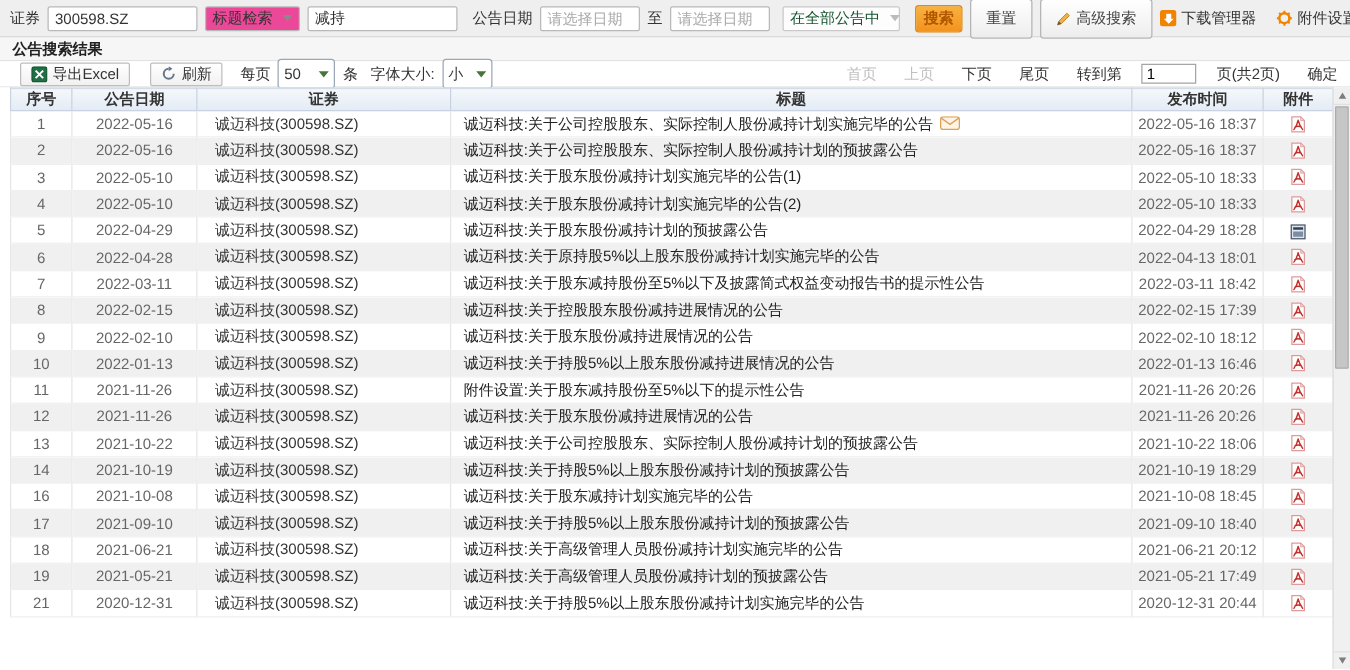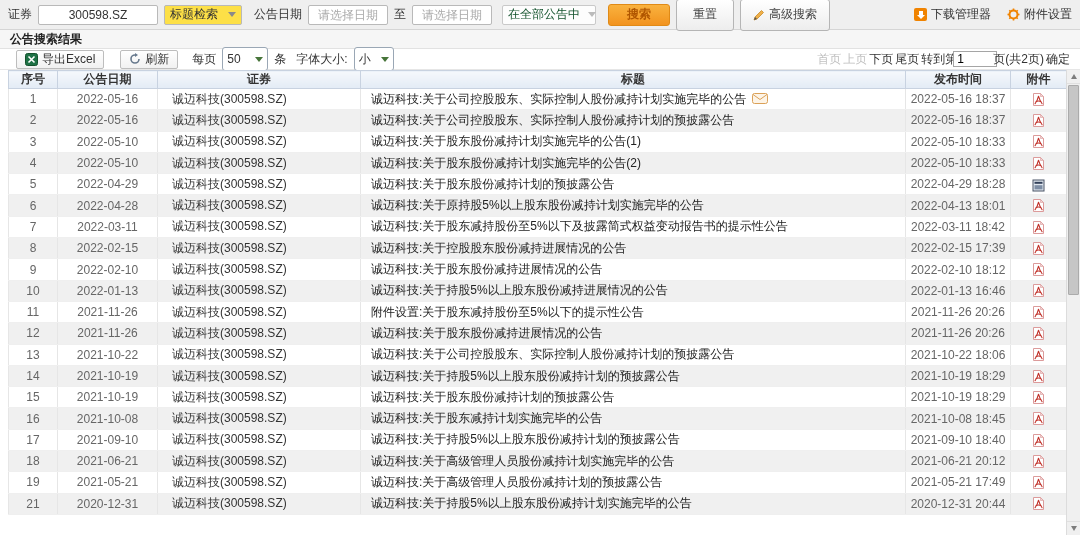--- a/index.html
+++ b/index.html
@@ -9,26 +9,26 @@
     font-family:"Liberation Sans","DejaVu Sans",sans-serif; font-size:12px; color:#333;
   }
   
   .filter-bar {
     height:30px; background:#efefef; border-bottom:1px solid #d5d5d5;
     display:flex; align-items:center; padding:0 8px; gap:6px; white-space:nowrap;
   }
   .filter-bar label { color:#333; }
   .tb-input {
     height:20px; border:1px solid #b9b9b9; background:#fff; padding:0 5px;
-    font-size:12px; color:#333; font-family:inherit; border-radius:2px;text-align:center;
+    font-size:12px; color:#333; font-family:inherit; border-radius:2px;
   }
   .tb-input::placeholder { color:#aaa; }
   .w120 { width:120px; } .w80 { width:80px; }
   .selbox {
-    height:20px; border:1px solid #b9b9b9; background:#fde047; border-radius:2px;
+    height:20px; border:1px solid #b9b9b9; background:#ec4899; border-radius:2px;
     display:inline-flex; align-items:center; justify-content:space-between;
     padding:0 5px; gap:8px; cursor:default;
   }
   .selbox.disabled { color:#14532d; background:#fdfdfd; border-color:#c9c9c9; }
   .chev { width:0; height:0; border-left:4px solid transparent; border-right:4px solid transparent; border-top:5px solid #8a8a8a; }
   .chev.green { border-top-color:#47753a; }
   .btn {
     height:32px; border:1px solid #b5b5b5; border-radius:3px; padding:0 12px;
     background:linear-gradient(#ffffff,#ededed); font-size:12px; color:#444;
     display:inline-flex; align-items:center; gap:4px; cursor:pointer; font-family:inherit;
@@ -54,21 +54,21 @@
     display:flex; align-items:center; padding:0 10px; gap:6px; white-space:nowrap;
   }
   .mini-btn {
     height:19px; border:1px solid #bdbdbd; border-radius:2px; background:linear-gradient(#fff,#f1f1f1);
     display:inline-flex; align-items:center; gap:4px; padding:0 8px; cursor:pointer; color:#333;
   }
   .mini-sel {
     height:18px; border:1px solid #9aa7b5; border-radius:3px; background:#fff;
     display:inline-flex; align-items:center; gap:6px; padding:11px 4px; cursor:pointer;
   }
-  .pager { margin-left:auto; display:flex; align-items:center; gap:2px; }
+  .pager { margin-left:auto; display:flex; align-items:center; gap:22px; }
   .pg { color:#333; cursor:pointer; }
   .pg.disabled { color:#c0c0c0; cursor:default; }
   .pg-input { width:44px; height:16px; border:1px solid #a5a5a5; font-size:12px; padding:0 3px; font-family:inherit; }
   
   .table-area { position:relative; height:465px; padding-left:8px; background:#fff; }
   table { width:1058px; border-collapse:collapse; table-layout:fixed; }
   thead th {
     height:18px; background:linear-gradient(#f5f8fc,#e3ebf5);
     border:1px solid #c8d2e0; font-weight:bold; color:#333; font-size:12px; padding:0;
   }
@@ -99,20 +99,21 @@
 </head>
 <body>
 
 <div class="filter-bar">
   <label>证券</label>
   <input class="tb-input w120" value="300598.SZ" style="">
   <div class="selbox" style="width:78px">
     <span>标题检索</span>
     <span class="chev"></span>
   </div>
+  <input class="tb-input w120" value="减持" style="">
   <label style="margin-left:6px">公告日期</label>
   <input class="tb-input w80" placeholder="请选择日期" style="">
   <label>至</label>
   <input class="tb-input w80" placeholder="请选择日期" style="">
   <div class="selbox disabled" style="width:94px;margin-left:4px">
     <span>在全部公告中</span>
     <span class="chev" style="border-top-color:#bbb"></span>
   </div>
   <button class="btn-search" style="margin-left:6px">搜索</button>
   <button class="btn" style="width:58px;justify-content:center">重置</button>
@@ -375,32 +376,20 @@
           <td class="c-sec">诚迈科技(300598.SZ)</td>
           <td class="c-title"><span>诚迈科技:关于持股5%以上股东股份减持计划的预披露公告</span></td>
           <td class="c-time">2021-10-19 18:29</td>
           <td class="c-att"><svg width="13" height="15" viewBox="0 0 13 15">
               <path d="M1.5 1.5h7l3 3v9h-10z" fill="#fff" stroke="#dc9b9b"></path>
               <path d="M8.5 1.5v3h3z" fill="#f0d4d4" stroke="#dc9b9b" stroke-width="0.6"></path>
               <path d="M6.5 4.2C5.9 7 4.5 9.9 3.1 11.7 M6.5 4.2C7.2 7 8.8 9.9 10.1 11.7 M3.9 9.7c1.7-0.9 3.5-0.9 5.2 0" fill="none" stroke="#c03028" stroke-width="1.1" stroke-linecap="round"></path>
             </svg></td>
         </tr>
         <tr>
-          <td class="c-no">15</td>
-          <td class="c-date">2021-10-19</td>
-          <td class="c-sec">诚迈科技(300598.SZ)</td>
-          <td class="c-title"><span>诚迈科技:关于股东股份减持计划的预披露公告</span></td>
-          <td class="c-time">2021-10-19 18:29</td>
-          <td class="c-att"><svg width="13" height="15" viewBox="0 0 13 15">
-              <path d="M1.5 1.5h7l3 3v9h-10z" fill="#fff" stroke="#dc9b9b"></path>
-              <path d="M8.5 1.5v3h3z" fill="#f0d4d4" stroke="#dc9b9b" stroke-width="0.6"></path>
-              <path d="M6.5 4.2C5.9 7 4.5 9.9 3.1 11.7 M6.5 4.2C7.2 7 8.8 9.9 10.1 11.7 M3.9 9.7c1.7-0.9 3.5-0.9 5.2 0" fill="none" stroke="#c03028" stroke-width="1.1" stroke-linecap="round"></path>
-            </svg></td>
-        </tr>
-        <tr>
           <td class="c-no">16</td>
           <td class="c-date">2021-10-08</td>
           <td class="c-sec">诚迈科技(300598.SZ)</td>
           <td class="c-title"><span>诚迈科技:关于股东减持计划实施完毕的公告</span></td>
           <td class="c-time">2021-10-08 18:45</td>
           <td class="c-att"><svg width="13" height="15" viewBox="0 0 13 15">
               <path d="M1.5 1.5h7l3 3v9h-10z" fill="#fff" stroke="#dc9b9b"></path>
               <path d="M8.5 1.5v3h3z" fill="#f0d4d4" stroke="#dc9b9b" stroke-width="0.6"></path>
               <path d="M6.5 4.2C5.9 7 4.5 9.9 3.1 11.7 M6.5 4.2C7.2 7 8.8 9.9 10.1 11.7 M3.9 9.7c1.7-0.9 3.5-0.9 5.2 0" fill="none" stroke="#c03028" stroke-width="1.1" stroke-linecap="round"></path>
             </svg></td>

